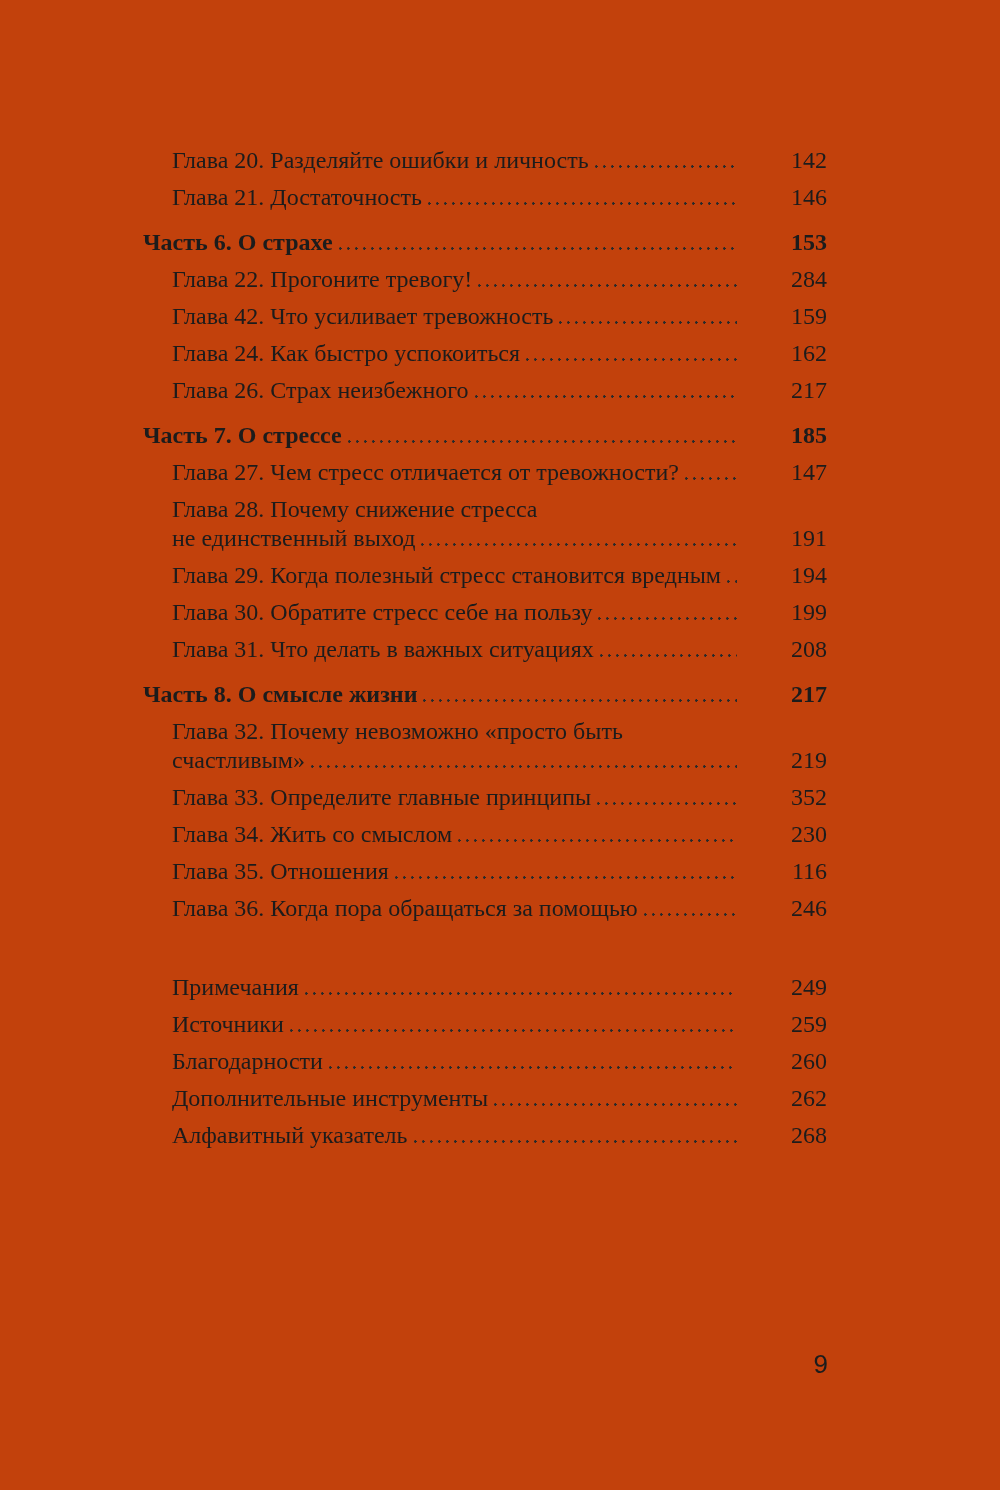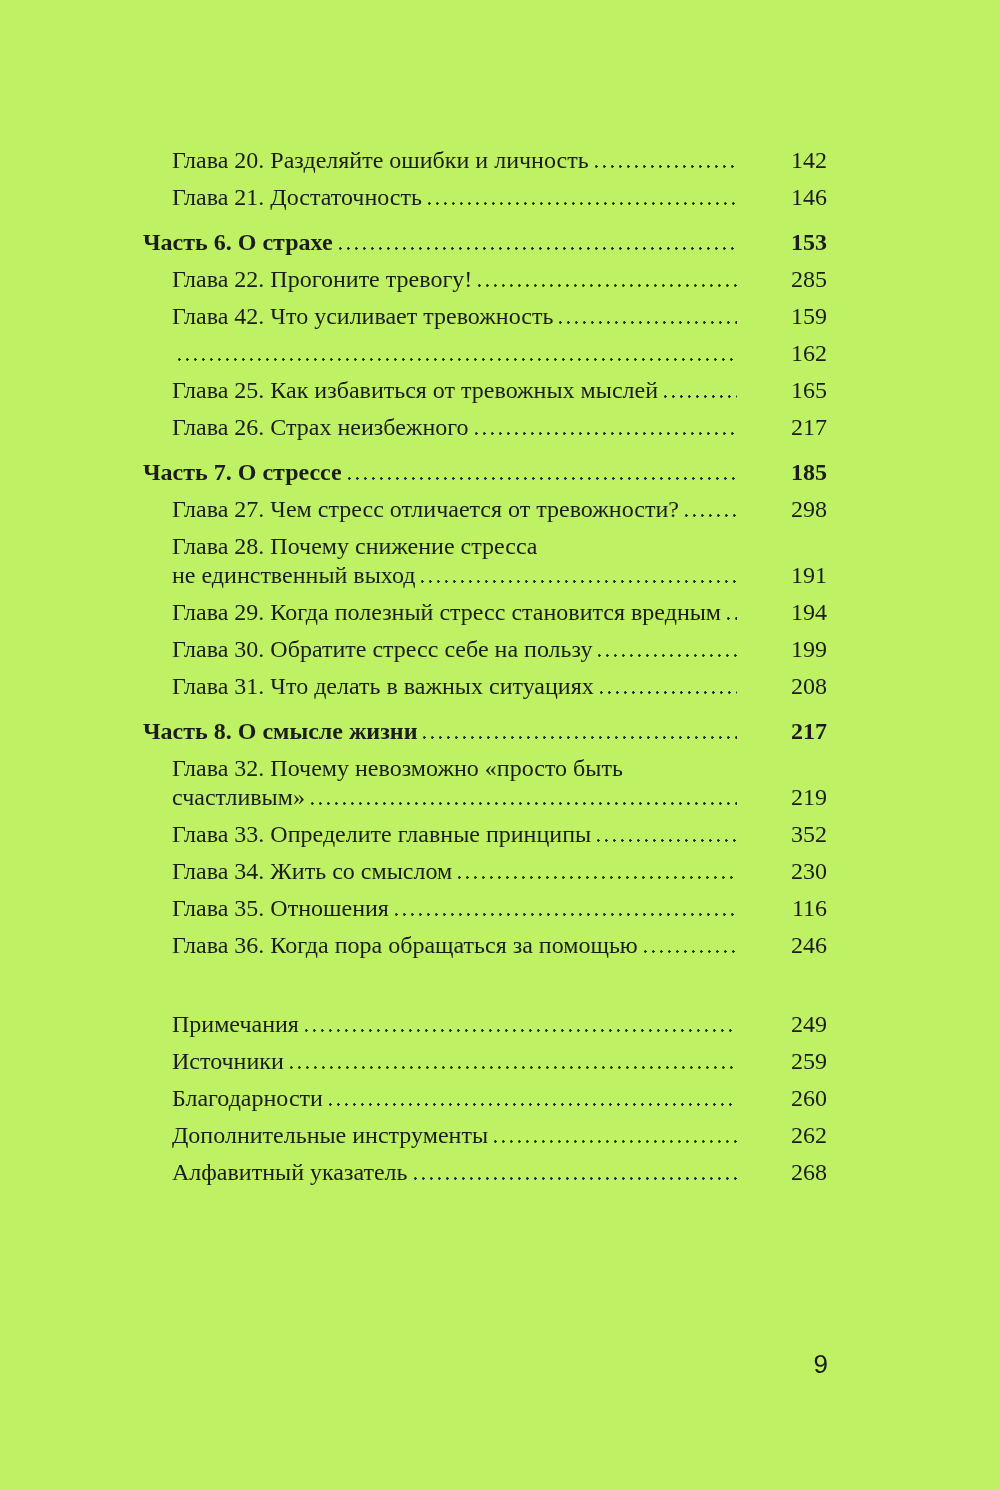--- a/index.html
+++ b/index.html
@@ -4,21 +4,21 @@
 <style>
   html, body {
     margin: 0;
     padding: 0;
     background: #ffffff;
   }
   .page {
     position: relative;
     width: 1000px;
     height: 1490px;
-    background: #bef264;
+    background: #c2410c;
     font-family: "Liberation Serif", "DejaVu Serif", serif;
     color: #1c1c1c;
     overflow: hidden;
   }
   .toc {
     position: absolute;
     left: 143px;
     top: 146px;
     width: 684px;
   }
@@ -86,62 +86,56 @@
         <div class="frow">
           <span class="lab">Часть 6. О страхе</span>
           <span class="leader"></span>
           <span class="num">153</span>
         </div>
       </div>
       <div class="entry chapter">
         <div class="frow">
           <span class="lab">Глава 22. Прогоните тревогу!</span>
           <span class="leader"></span>
-          <span class="num">285</span>
+          <span class="num">284</span>
         </div>
       </div>
       <div class="entry chapter">
         <div class="frow">
           <span class="lab">Глава 42. Что усиливает тревожность</span>
           <span class="leader"></span>
           <span class="num">159</span>
         </div>
       </div>
       <div class="entry chapter">
         <div class="frow">
+          <span class="lab">Глава 24. Как быстро успокоиться</span>
           <span class="leader"></span>
           <span class="num">162</span>
         </div>
       </div>
       <div class="entry chapter">
         <div class="frow">
-          <span class="lab">Глава 25. Как избавиться от тревожных мыслей</span>
-          <span class="leader"></span>
-          <span class="num">165</span>
-        </div>
-      </div>
-      <div class="entry chapter">
-        <div class="frow">
           <span class="lab">Глава 26. Страх неизбежного</span>
           <span class="leader"></span>
           <span class="num">217</span>
         </div>
       </div>
       <div class="entry part">
         <div class="frow">
           <span class="lab">Часть 7. О стрессе</span>
           <span class="leader"></span>
           <span class="num">185</span>
         </div>
       </div>
       <div class="entry chapter">
         <div class="frow">
           <span class="lab">Глава 27. Чем стресс отличается от тревожности?</span>
           <span class="leader"></span>
-          <span class="num">298</span>
+          <span class="num">147</span>
         </div>
       </div>
       <div class="entry chapter">
         <div class="tline">Глава 28. Почему снижение стресса</div>
         <div class="frow">
           <span class="lab">не единственный выход</span>
           <span class="leader"></span>
           <span class="num">191</span>
         </div>
       </div>

